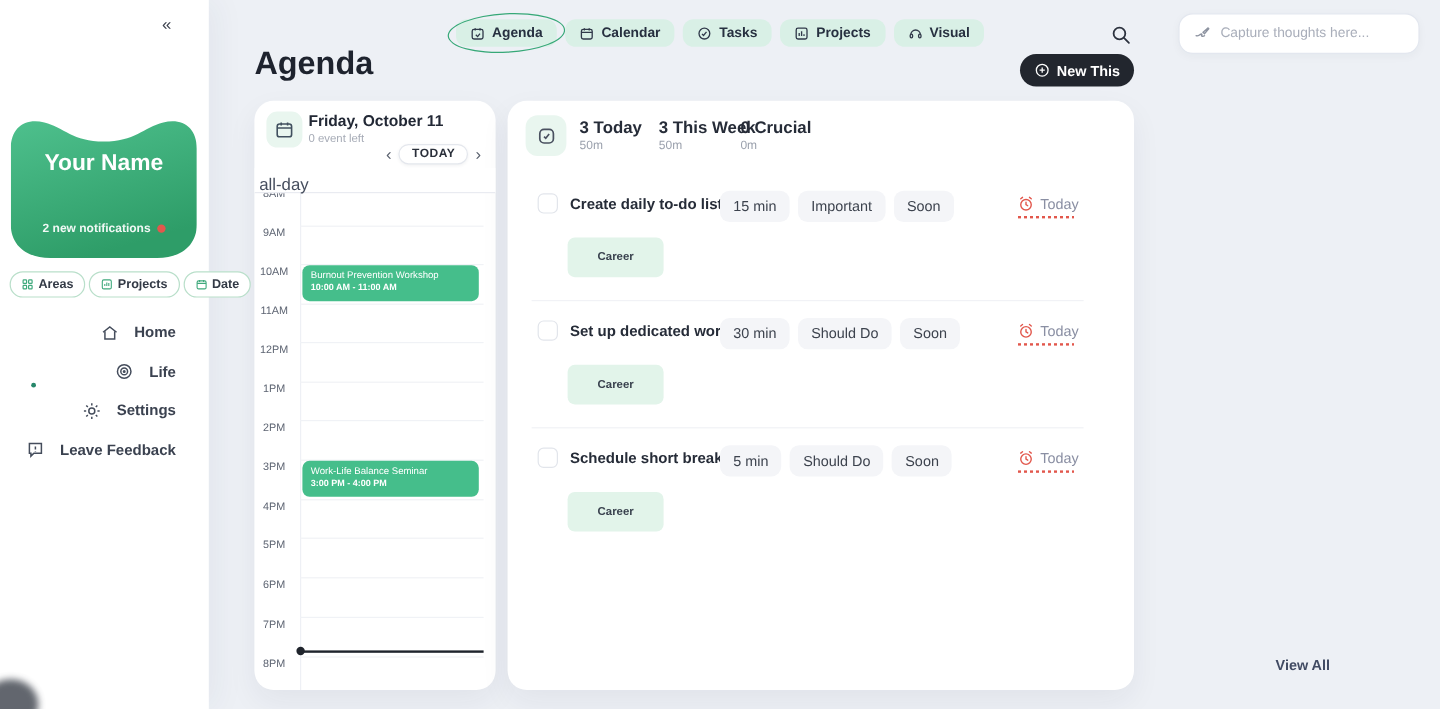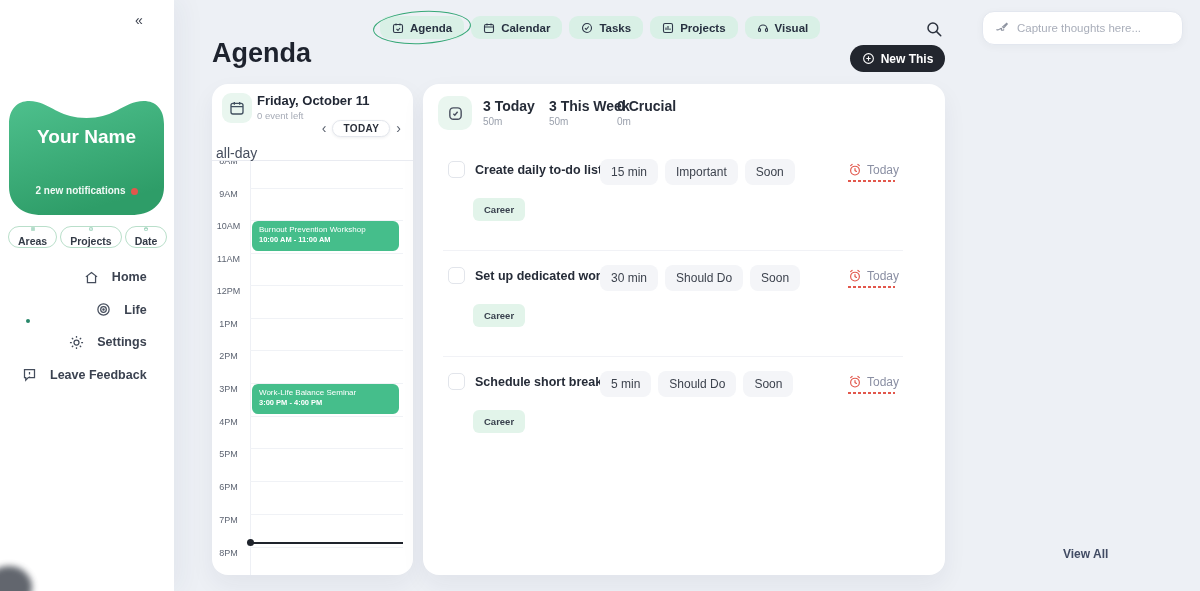--- a/index.html
+++ b/index.html
@@ -21,21 +21,21 @@
   .profile-card svg.wave { position:absolute; inset:0; }
   .profile-name { position:absolute; left:0; top:38px; width:100%; text-align:center;
                   color:#fff; font-size:19px; font-weight:700; }
   .profile-notif { position:absolute; left:0; top:97px; width:100%; text-align:center;
                    color:rgba(255,255,255,.93); font-size:10px; font-weight:600; }
   .notif-dot { display:inline-block; width:7px; height:7px; border-radius:50%; background:#e2574c;
                margin-left:5px; vertical-align:-1px; }
   .filter-row { position:absolute; left:8px; top:226px; display:flex; gap:3px; }
   .filter-pill { display:flex; align-items:center; gap:4px; height:22px; padding:0 9px;
                  border:1px solid #b9dfca; border-radius:12px; background:#fff; font-size:10.5px;
-                 font-weight:600; color:#333a46; cursor:pointer;flex-direction:column; }
+                 font-weight:600; color:#333a46; cursor:pointer; }
   .filter-pill svg { color:#3fa97c; }
   .snav { position:absolute; left:22px; top:266px; }
   .snav-item { position:relative; display:flex; align-items:center; gap:13px; height:22px;
                margin-bottom:10.5px; color:#3b4250; font-size:12.5px; font-weight:600; cursor:pointer;justify-content:flex-end; }
   .snav-item svg { color:#454d5c; flex:none; }
   .active-dot { position:absolute; left:4px; top:20px; width:4px; height:4px; border-radius:50%; background:#27876a; }
   .corner-blob { position:absolute; left:-14px; top:566px; width:46px; height:42px; border-radius:50%;
                  background:#474c55; filter:blur(3px); opacity:.85; z-index:6; }
 
   
@@ -101,22 +101,22 @@
                 border-radius:5px; background:#fff; cursor:pointer; }
   .task-title { position:absolute; left:52px; top:7px; font-size:12.5px; font-weight:700; color:#262c38; }
   .task-pills { position:absolute; left:177px; top:3px; display:flex; gap:7px; }
   .tpill { height:26px; display:flex; align-items:center; justify-content:center; padding:0 11px;
            background:#f4f5f8; border-radius:8px; font-size:12px; color:#3d434e; cursor:pointer; }
   .tpill.duration { min-width:49px; }
   .due-badge { position:absolute; right:46px; top:7px; display:flex; align-items:center; gap:5px; cursor:pointer; }
   .due-badge .due-text { font-size:12px; color:#8a8fa3; }
   .due-badge::after { content:""; position:absolute; left:0; right:4px; bottom:-5px; height:2px;
        background:repeating-linear-gradient(90deg,#e2574c 0 3px,transparent 3px 5px); }
-  .task-tag { position:absolute; left:50px; top:42px; height:23px; display:inline-flex; align-items:center;
-              padding:0 11px; background:#e2f4ea; border-radius:6px; font-size:9.5px; font-weight:600;
+  .task-tag { position:absolute; left:50px; top:42px; height:33px; display:inline-flex; align-items:center;
+              padding:0 25px; background:#e2f4ea; border-radius:6px; font-size:9.5px; font-weight:600;
               color:#39414e; }
   .divider { position:absolute; left:20px; width:460px; height:1px; background:#f1f2f6; }
   .view-all { position:absolute; left:1063px; top:547px; font-size:12px; font-weight:700; color:#414b63;
               cursor:pointer; z-index:4; }
   svg { display:block; }
 </style>
 </head>
 <body>
 
 <div id="app">

